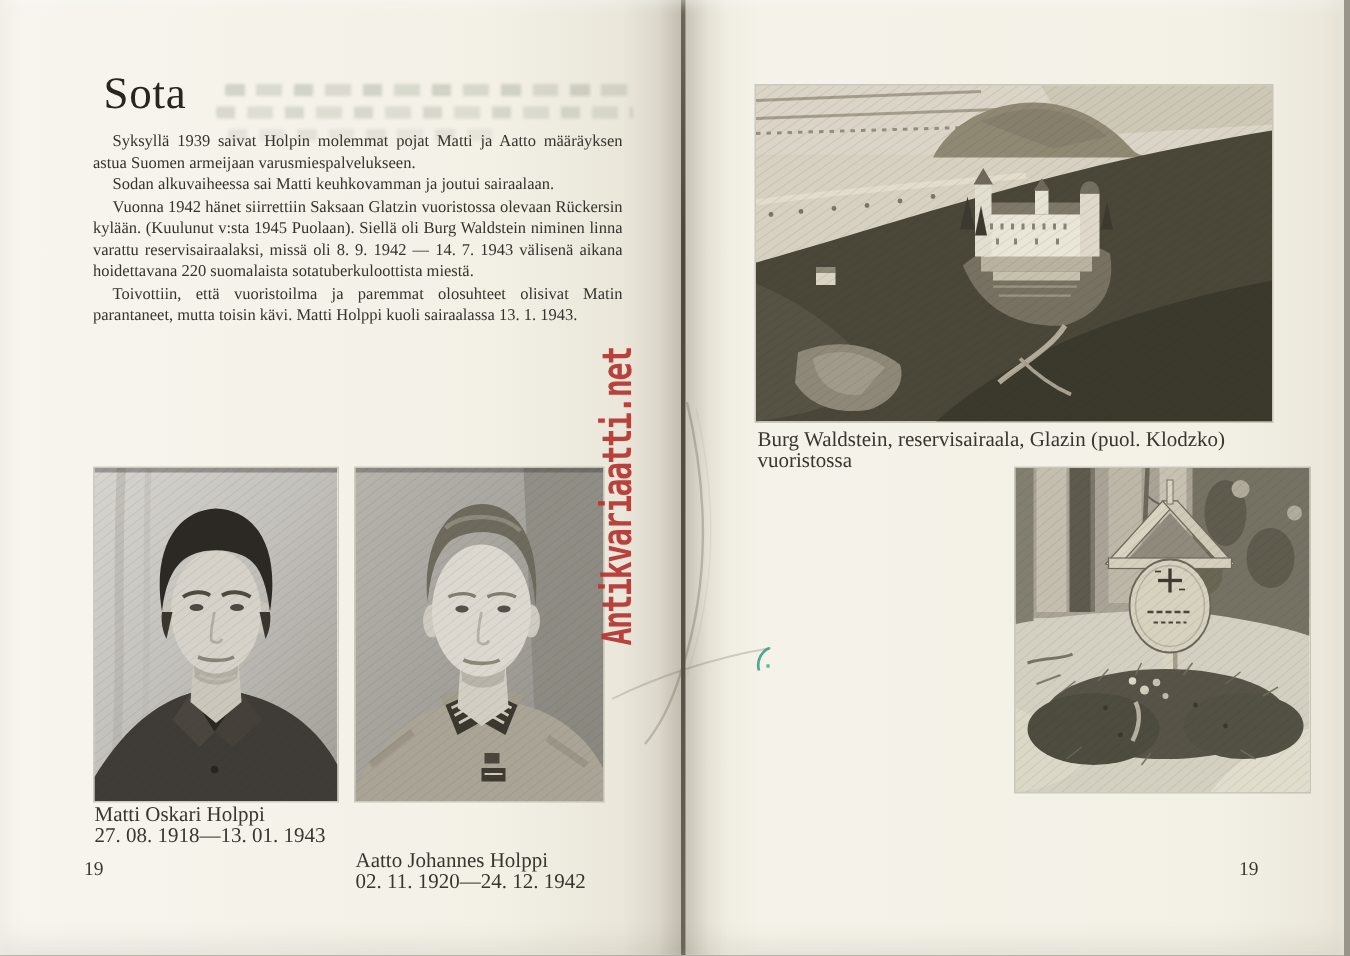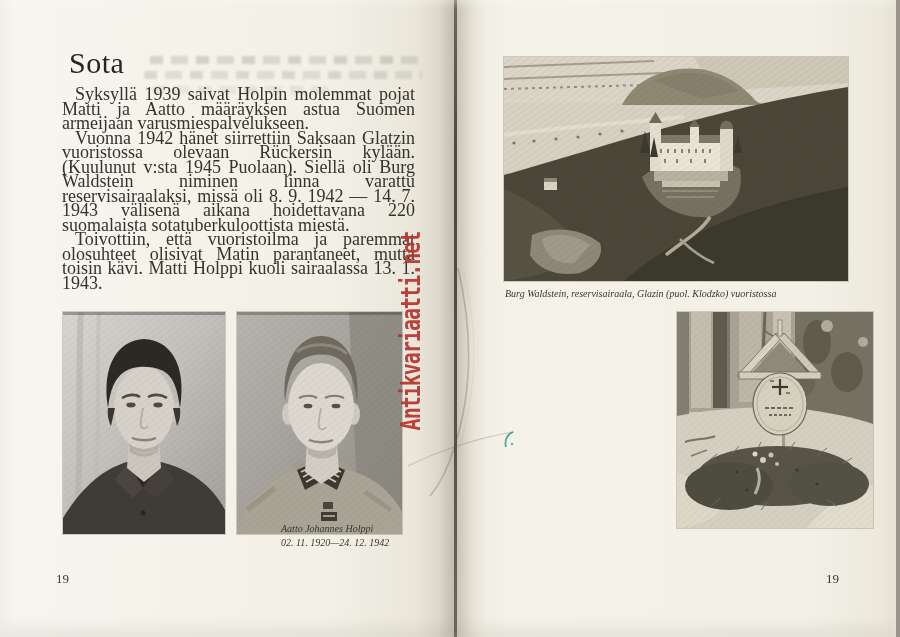--- a/index.html
+++ b/index.html
@@ -16,38 +16,38 @@
   
   .gutter-shadow-left{position:absolute;left:415px;top:0;width:39px;height:637px;
     background:linear-gradient(90deg,rgba(90,80,60,0) 0%,rgba(90,80,60,.08) 60%,rgba(58,51,40,.22) 100%);}
   .gutter-line{position:absolute;left:454px;top:0;width:3px;height:637px;
     background:linear-gradient(180deg,#6e6759,#4d473e 25%,#575147 70%,#6e6759);}
   .gutter-shadow-right{position:absolute;left:457px;top:0;width:28px;height:637px;
     background:linear-gradient(90deg,rgba(58,51,40,.20) 0%,rgba(90,80,60,.06) 55%,rgba(90,80,60,0) 100%);}
   
   .title{position:absolute;left:69px;top:46px;margin:0;font-size:30px;font-weight:normal;
     letter-spacing:.5px;color:#28251f;}
-  .body-text{position:absolute;left:62px;top:87px;width:353px;font-size:18px;
+  .body-text{position:absolute;left:62px;top:87px;width:353px;font-size:11px;
     line-height:14.5px;color:#35332d;text-align:justify;}
   .body-text p{margin:0;text-indent:13px;}
   .ghost{position:absolute;border-radius:2px;filter:blur(1.2px);pointer-events:none;
     background:repeating-linear-gradient(90deg,rgba(108,124,104,.25) 0 13px,rgba(108,124,104,0) 13px 21px,rgba(108,124,104,.20) 21px 38px,rgba(108,124,104,0) 38px 46px);}
   .g1{left:150px;top:56px;width:272px;height:8px;}
   .g2{left:144px;top:71px;width:278px;height:8px;opacity:.85;}
   .g3{left:152px;top:86px;width:180px;height:8px;opacity:.5;}
   
   .photo{position:absolute;display:block;box-shadow:0 0 0 1px rgba(85,78,64,.25);}
   .portrait-matti{left:63px;top:312px;width:162px;height:222px;}
   .portrait-aatto{left:237px;top:312px;width:165px;height:222px;}
   .castle{left:504px;top:57px;width:344px;height:224px;}
   .grave{left:677px;top:312px;width:196px;height:216px;}
   
-  .caption{position:absolute;font-style:italic;font-size:10px;line-height:13.8px;color:#38362f;}
+  .caption{position:absolute;font-size:14px;line-height:13.8px;color:#38362f;}
   .cap-matti{left:63px;top:537px;width:170px;}
-  .cap-aatto{left:237px;top:522px;width:175px;margin-left:44px;}
+  .cap-aatto{left:237px;top:568px;width:175px;}
   .cap-castle{left:505px;top:287px;width:345px;}
   .cap-grave{left:681px;top:537px;width:185px;}
   .pagenum{position:absolute;font-size:13px;color:#3a3831;}
   .pn-left{left:56px;top:571px;}
   .pn-right{left:826px;top:571px;font-family:Liberation Serif, serif;}
   
   .watermark{position:absolute;left:411px;top:331px;white-space:nowrap;
     transform:translate(-50%,-50%) rotate(-90deg) scaleY(1.35);
     font-family:"DejaVu Sans Mono", monospace;font-weight:bold;font-size:20px;
     letter-spacing:-1px;color:#b5342e;opacity:.92;pointer-events:none;}
@@ -62,20 +62,21 @@
   <div class="pageface right-face"></div>
 
   <div class="ghost g1"></div>
   <div class="ghost g2"></div>
   <div class="ghost g3"></div>
 
   <h1 class="title">Sota</h1>
 
   <div class="body-text">
     <p>Syksyllä 1939 saivat Holpin molemmat pojat Matti ja Aatto määräyksen astua Suomen armeijaan varusmiespalvelukseen.</p>
+    <p>Sodan alkuvaiheessa sai Matti keuhkovamman ja joutui sairaalaan.</p>
     <p>Vuonna 1942 hänet siirrettiin Saksaan Glatzin vuoristossa olevaan Rückersin kylään. (Kuulunut v:sta 1945 Puolaan). Siellä oli Burg Waldstein niminen linna varattu reservisairaalaksi, missä oli 8. 9. 1942 — 14. 7. 1943 välisenä aikana hoidettavana 220 suomalaista sotatuberkuloottista miestä.</p>
     <p>Toivottiin, että vuoristoilma ja paremmat olosuhteet olisivat Matin parantaneet, mutta toisin kävi. Matti Holppi kuoli sairaalassa 13. 1. 1943.</p>
   </div>
 
   <svg class="photo portrait-matti" viewBox="0 0 162 222" preserveAspectRatio="none" xmlns="http://www.w3.org/2000/svg">
     <defs>
       <linearGradient id="mBg" x1="0" y1="0" x2="1" y2="1">
         <stop offset="0" stop-color="#d7d5d0"></stop>
           <stop offset=".45" stop-color="#c3c1bc"></stop>
           <stop offset="1" stop-color="#a19d97"></stop>
@@ -151,20 +152,24 @@
     <ellipse cx="71" cy="94" rx="4.4" ry="2.3" fill="#55504a"></ellipse>
     <ellipse cx="99" cy="94" rx="4.4" ry="2.3" fill="#55504a"></ellipse>
     <path d="M84,96 C82,106 81,112 82,116 C84,118 88,118 89,115" stroke="#b5b1a6" stroke-width="1.8" fill="none"></path>
     <path d="M72,128 C79,131 90,131 96,128" stroke="#8d8779" stroke-width="2.4" fill="none"></path>
     <rect x="86" y="190" width="10" height="7" fill="#4a463e"></rect>
     <rect x="84" y="200" width="16" height="9" fill="#3f3b33"></rect>
     <path d="M86,204 L98,204" stroke="#cfcabb" stroke-width="1.4"></path>
     <rect width="165" height="222" fill="url(#aHalf)"></rect>
   </svg>
 
+  <div class="caption cap-matti">
+    <div>Matti Oskari Holppi</div>
+    <div>27. 08. 1918—13. 01. 1943</div>
+  </div>
   <div class="caption cap-aatto">
     <div>Aatto Johannes Holppi</div>
     <div>02. 11. 1920—24. 12. 1942</div>
   </div>
   <div class="pagenum pn-left">19</div>
 
   <svg class="photo castle" viewBox="0 0 344 224" preserveAspectRatio="none" xmlns="http://www.w3.org/2000/svg">
     <defs>
       <pattern id="cHalf" width="5" height="5" patternUnits="userSpaceOnUse" patternTransform="rotate(55)">
         <line x1="0" y1="0" x2="0" y2="5" stroke="rgba(30,28,22,.09)" stroke-width="1.2"></line>

